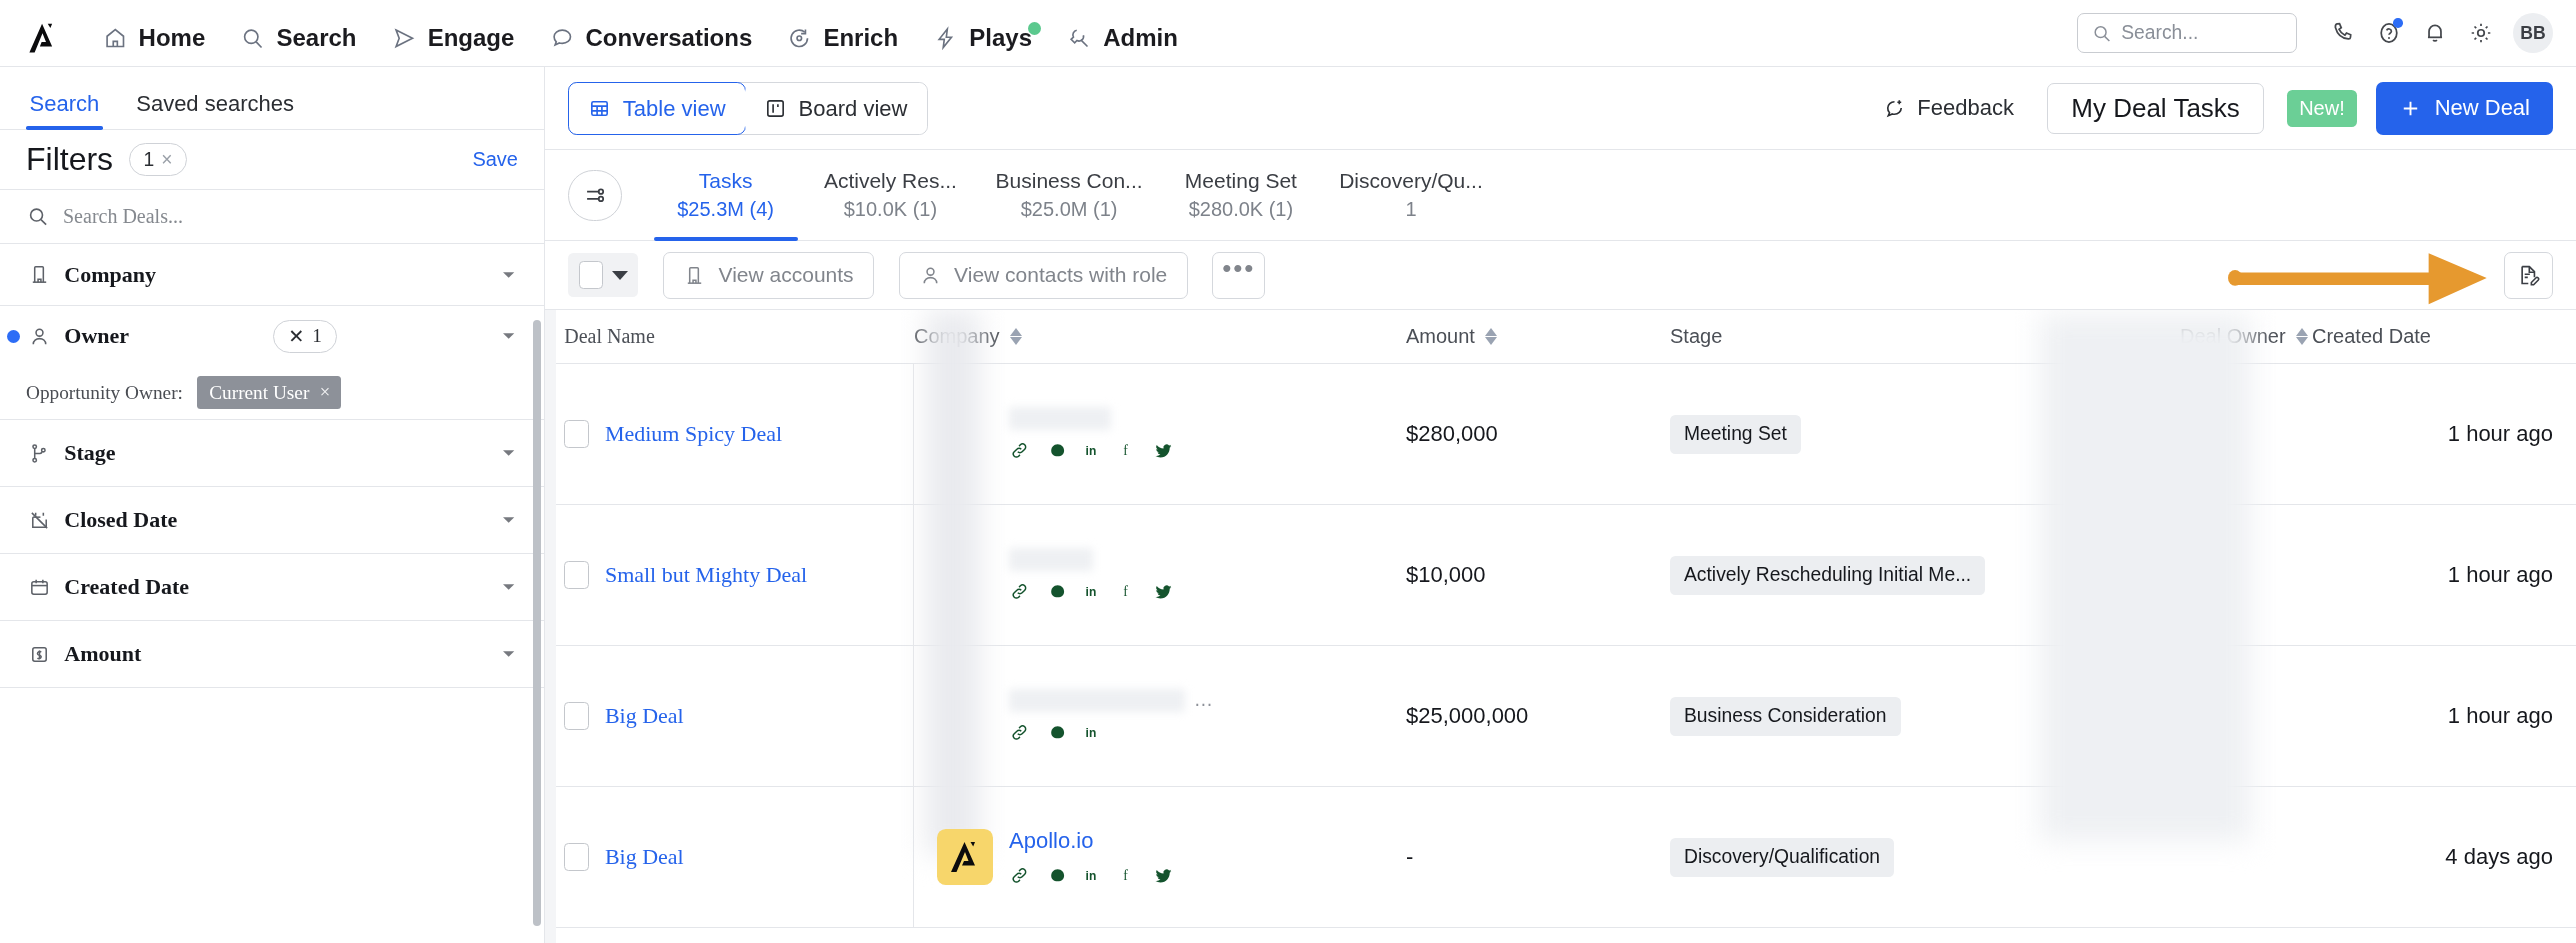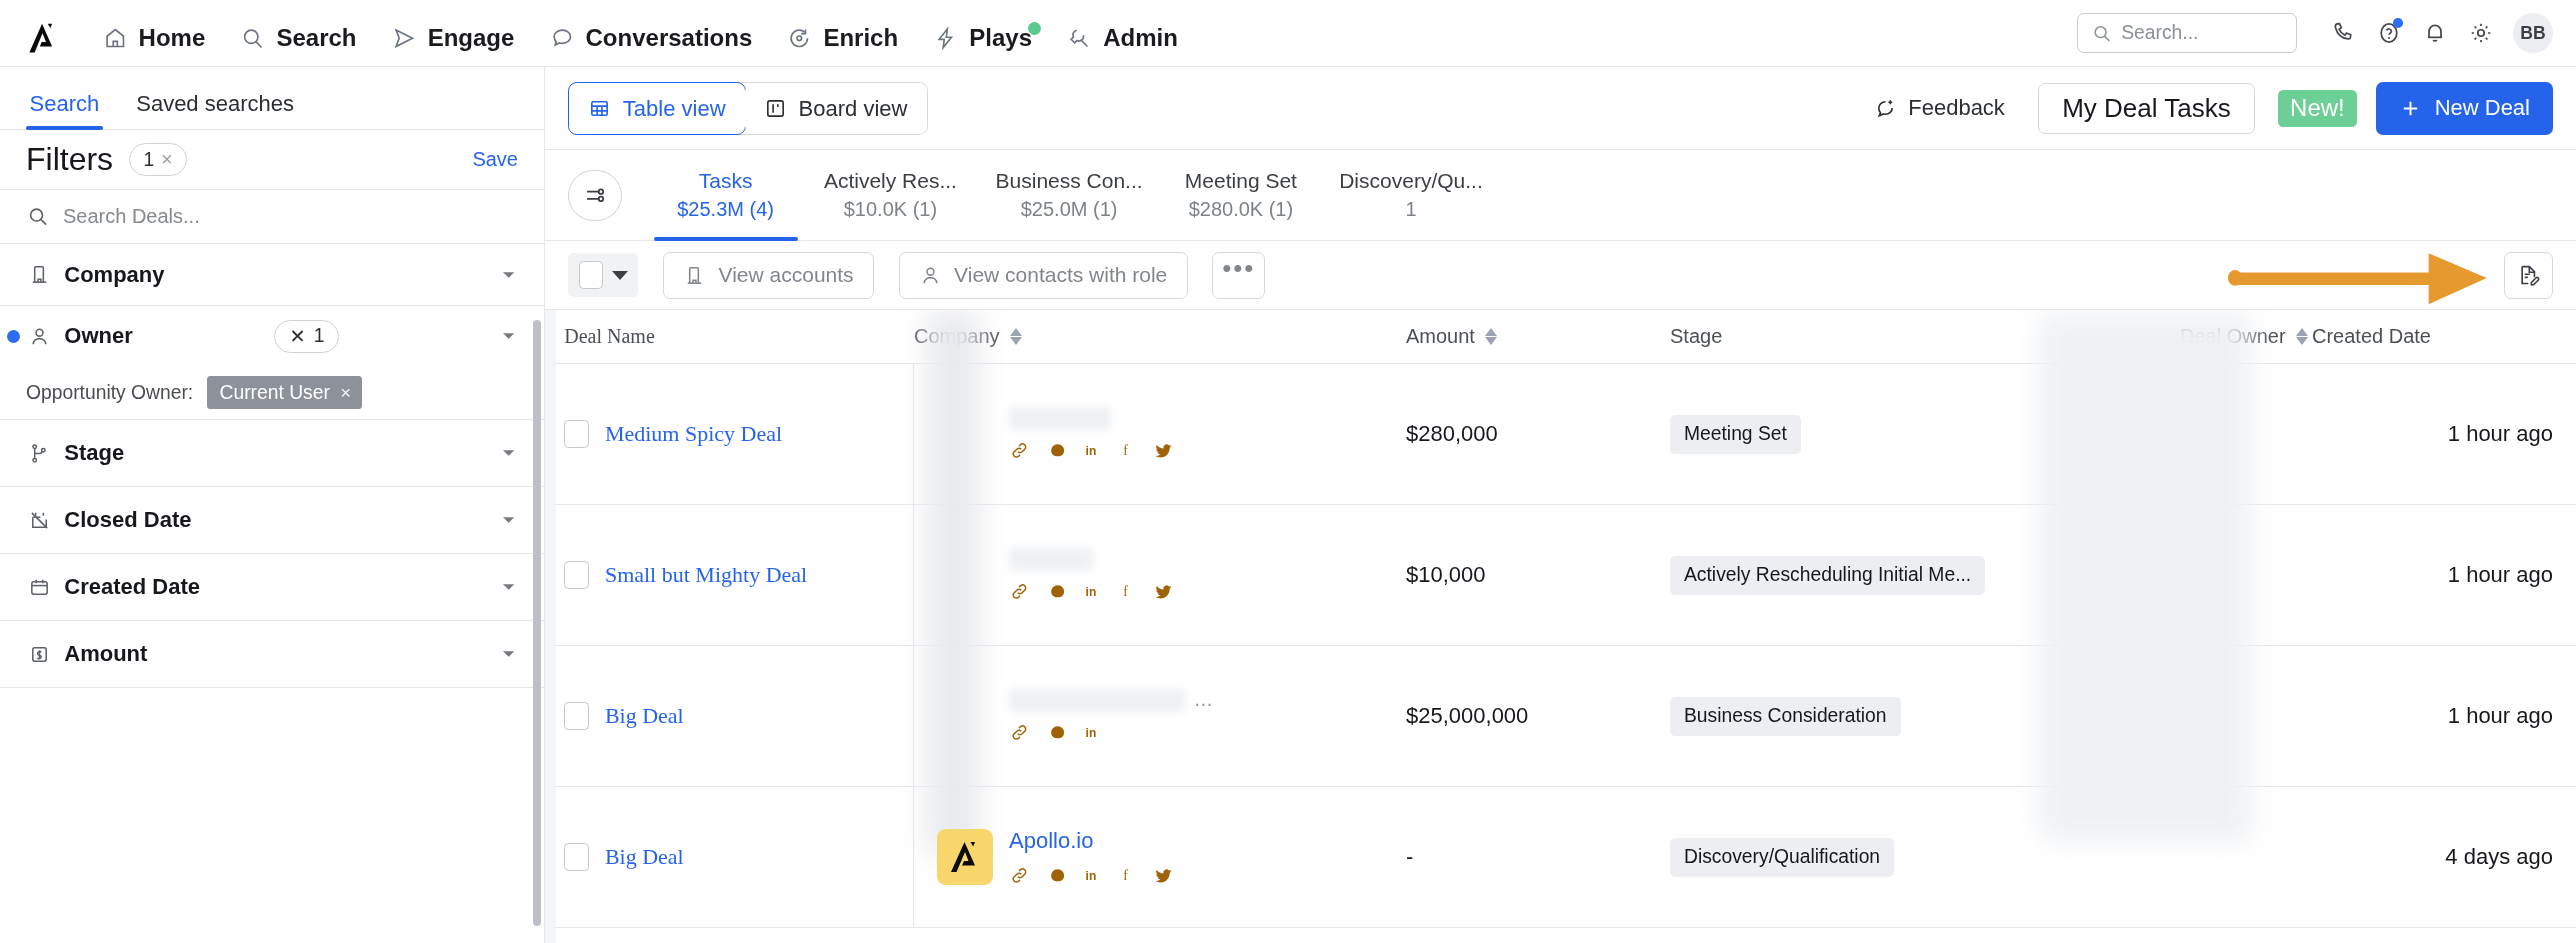--- a/index.html
+++ b/index.html
@@ -90,21 +90,21 @@
   .filters-title { font-size: 32px; font-weight: normal; color: #16181d; }
   .filters-count {
     margin-left: 16px; height: 33px; min-width: 58px; padding: 0 12.3px;
     border: 0.9px solid #cfd2d7; border-radius: 16.7px;
     display: flex; align-items: center; justify-content: center; gap: 7px;
     font-size: 19.3px; color: #2b2e33; cursor: pointer;
   }
   .filters-count .x { color: #9aa0a8; font-size: 19.3px; }
   .filters-save { margin-left: auto; font-size: 20px; color: #2563eb; cursor: pointer; }
 
-  .filter-scroll { flex: 1; overflow: hidden; position: relative; }
+  .filter-scroll { flex: 1; overflow: hidden; position: relative; font-family: Liberation Serif, serif; }
   .search-deals {
     height: 54px; display: flex; align-items: center; gap: 14px;
     padding: 0 26px; border-bottom: 0.9px solid #e4e6ea;
   }
   .search-deals .sd-text { font-size: 20px; color: #85898f; }
   .filter-row {
     display: flex; align-items: center; padding: 0 26px;
     height: 62px; border-bottom: 0.9px solid #e4e6ea; position: relative;
     cursor: pointer;
   }
@@ -155,21 +155,21 @@
   .toolbar-right { margin-left: auto; display: flex; align-items: center; gap: 0; }
   .feedback-btn { display:flex; align-items:center; gap:11.4px; font-size: 22px; color: #2b2e33; cursor: pointer; padding: 0 14px; }
   .deal-tasks-btn {
     border: 0.9px solid #d5d8dd; border-radius: 7px; height: 51px;
     display: flex; align-items: center; padding: 0 23px;
     font-size: 26px; color: #16181d; cursor: pointer; margin-left: 19.3px;
   }
   .new-badge {
     background: #6bcf96; color: #fff; border-radius: 5.3px;
     height: 37px; padding: 0 12.3px; display: flex; align-items: center;
-    font-size: 24px; margin-left: 23px;
+    font-size: 20px; margin-left: 23px;
   }
   .new-deal-btn {
     background: #2563eb; color: #fff; border-radius: 7px; height: 53px;
     display: flex; align-items: center; gap: 12.3px; padding: 0 23px;
     font-size: 22px; cursor: pointer; margin-left: 19.3px;
   }
 
   
   .stats-bar {
     height: 91px; display: flex; align-items: center;
@@ -238,21 +238,21 @@
   .trow { display: flex; height: 141px; border-bottom: 0.9px solid #e4e6ea; align-items: stretch; }
   .c-deal { flex: 0 0 369px; display: flex; align-items: center; padding-left: 19.3px; gap: 16px; border-right: 0.9px solid #e4e6ea; font-family: Liberation Serif, serif; }
   .row-chk { width: 24.6px; height: 28px; border: 0.9px solid #c4c7cc; border-radius: 4.4px; background: #fff; flex:0 0 24.6px; cursor:pointer;}
   .deal-link { font-size: 22px; color: #2563eb; cursor: pointer; }
   .c-company { flex: 0 0 492px; display: flex; align-items: center; padding-left: 23px; gap: 16px; position: relative; }
   .co-logo { width: 56px; height: 56px; border-radius: 8.8px; flex: 0 0 56px; background: #f7d66b; display:flex; align-items:center; justify-content:center;}
   .co-logo.blank { background: transparent; }
   .co-info { display: flex; flex-direction: column; gap: 10.5px; }
   .co-name { font-size: 22px; color: #2563eb; cursor: pointer; }
   .co-name-blur { height: 23px; border-radius: 2.6px; background: #eef0f3; filter: blur(4.4px); }
-  .co-socials { display: flex; align-items: center; gap: 17.6px; color: #a16207; }
+  .co-socials { display: flex; align-items: center; gap: 17.6px; color: #14532d; }
   .c-amount { flex: 0 0 264px; display: flex; align-items: center; font-size: 22px; color: #16181d; }
   .c-stage { flex: 0 0 510px; display: flex; align-items: center; }
   .stage-pill {
     background: #eceef1; color: #16181d; font-size: 19.3px;
     height: 39px; padding: 0 14px; border-radius: 5.3px; display: flex; align-items: center;
     white-space: nowrap; max-width: 422px; overflow: hidden;
   }
   .c-owner { flex: 1 1 auto; min-width: 0; position: relative; }
   .c-created { flex: 0 0 264px; display: flex; align-items: center; justify-content: flex-end; padding-right: 23px; font-size: 22px; color: #16181d; }
 

